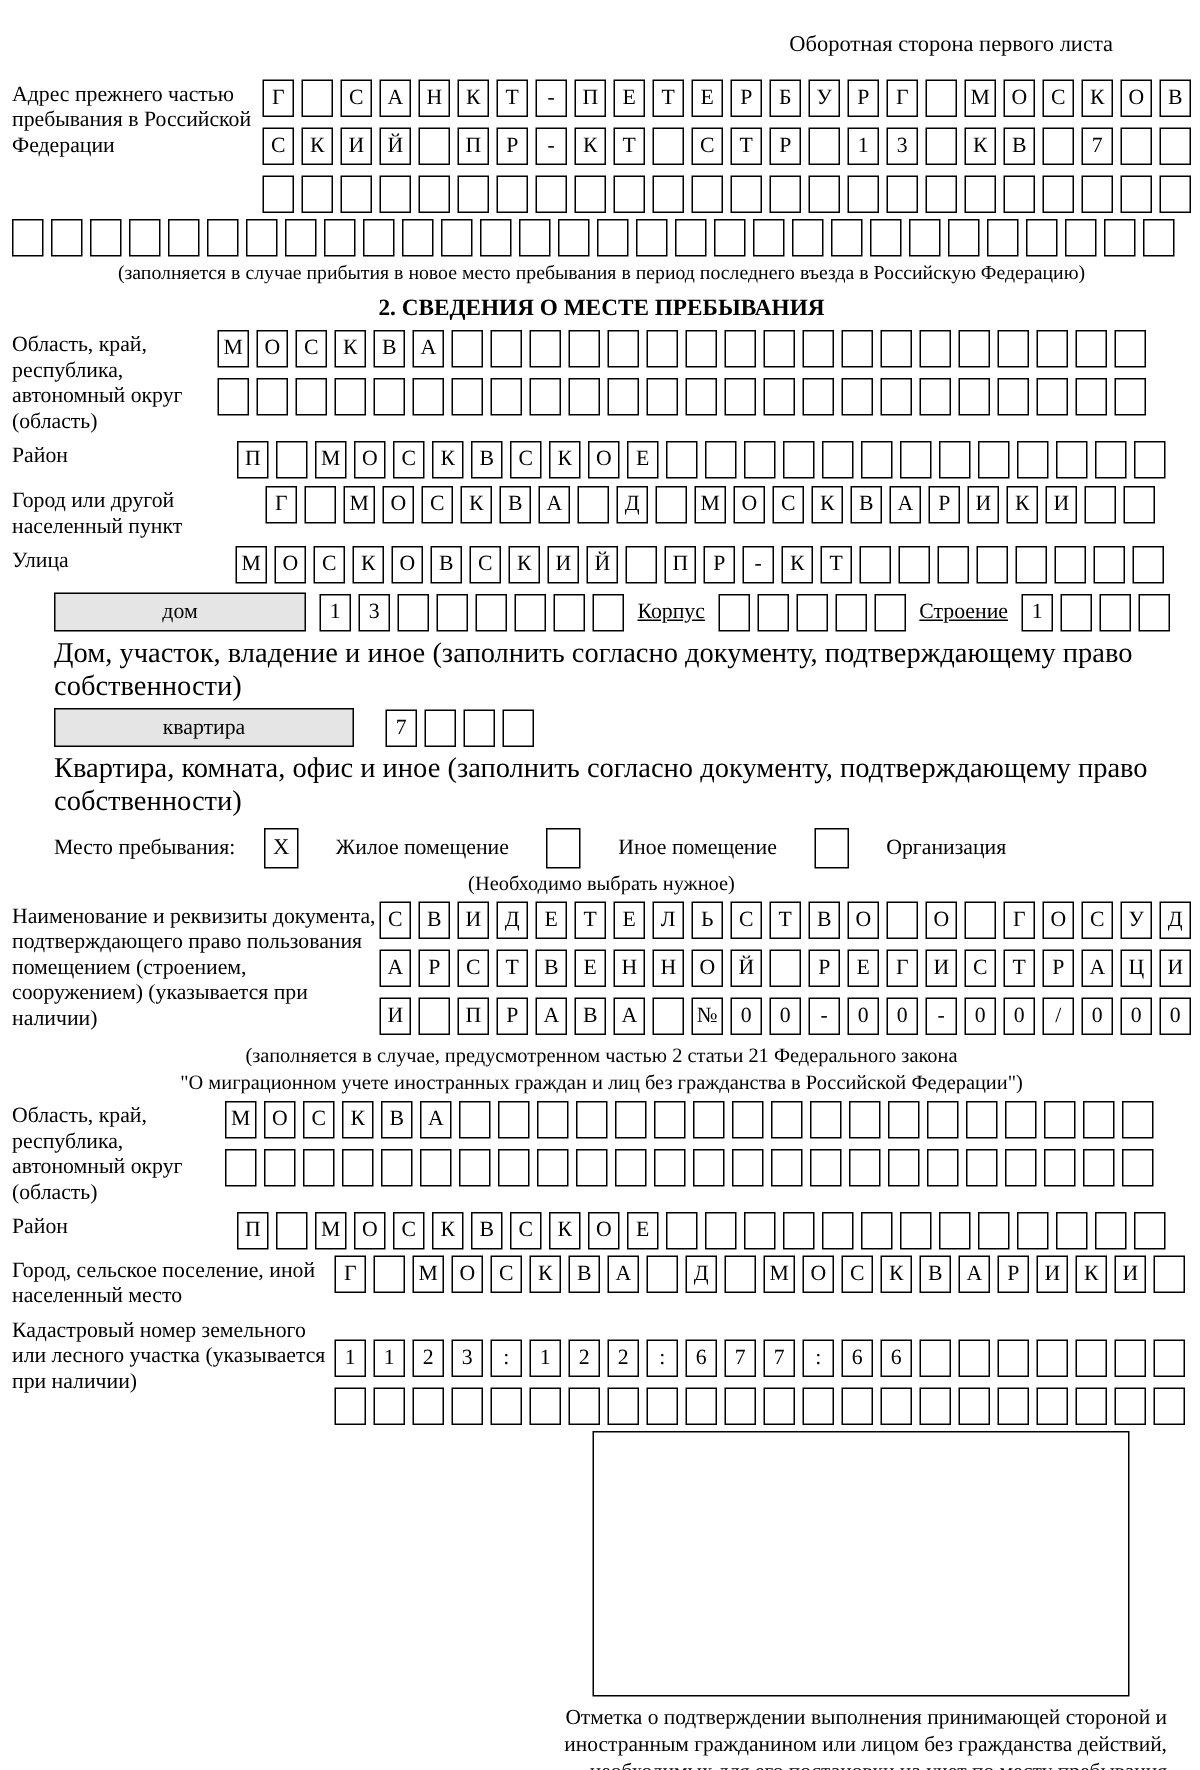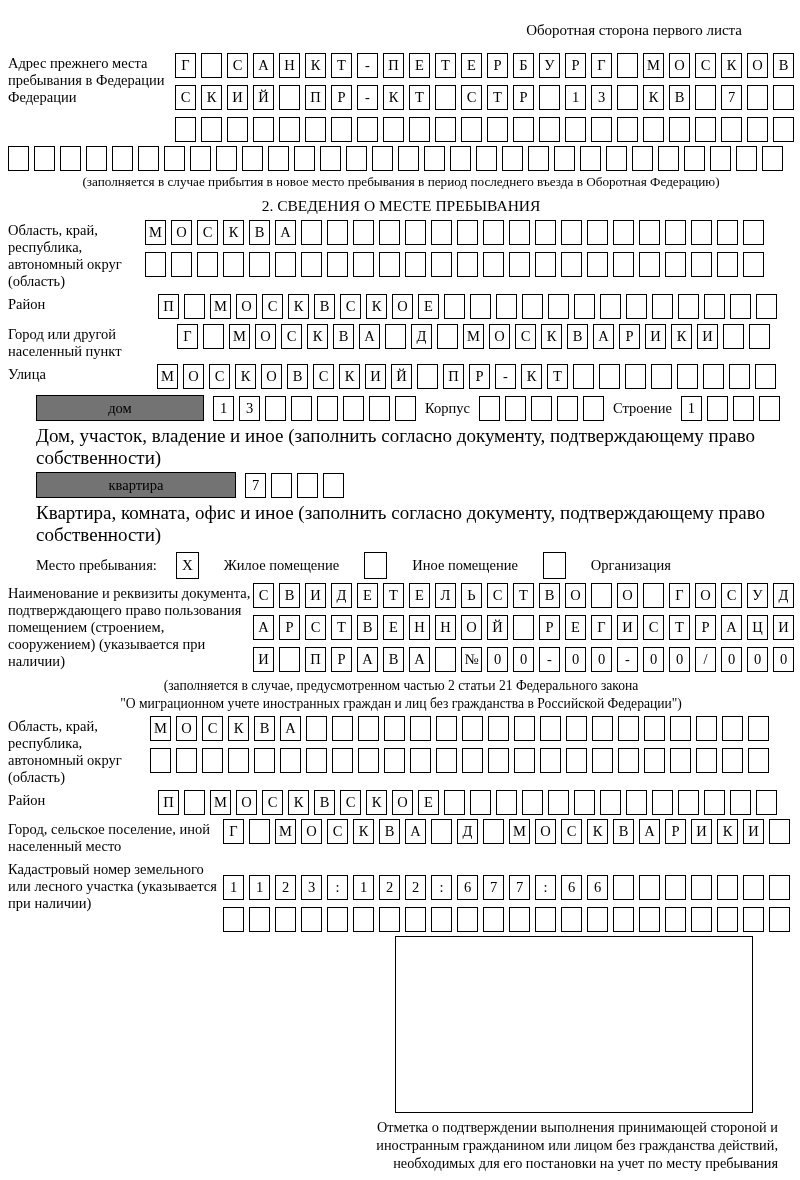--- a/index.html
+++ b/index.html
@@ -8,42 +8,42 @@
   .hdr-note{text-align:right;padding-right:52px;font-size:15px;margin-top:16px;}
   .flexrow{display:flex;align-items:flex-start;}
   .row-label{font-size:14.5px;line-height:17px;flex-shrink:0;padding-top:2px;}
   .rows{display:flex;flex-direction:column;gap:7px;}
   .cells{display:flex;gap:5px;}
   .cell{width:21px;height:25px;border:1.5px solid #000;box-sizing:border-box;
         display:flex;align-items:center;justify-content:center;
         font-size:14.5px;flex-shrink:0;background:#fff;}
   .caption{font-size:13.2px;text-align:center;margin-top:3px;}
   .caption-left{font-size:19px;margin-top:4px;margin-left:28px;}
-  .heading{font-weight:normal;text-align:center;font-size:15.5px;margin-top:7px;}
+  .heading{font-weight:bold;text-align:center;font-size:15.5px;margin-top:7px;}
   .mt4{margin-top:4px}.mt5{margin-top:5px}.mt6{margin-top:6px}
   .wide-box{border:1.5px solid #000;height:26px;box-sizing:border-box;display:flex;
-            align-items:center;justify-content:center;font-size:14.5px;flex-shrink:0;background:#737373;}
-  .inline-lbl{font-size:14.5px;line-height:26px;white-space:nowrap;}
+            align-items:center;justify-content:center;font-size:14.5px;flex-shrink:0;background:#e5e5e5;}
+  .inline-lbl{font-size:14.5px;line-height:26px;white-space:nowrap;text-decoration:underline;}
   .checkbox{width:23px;height:27px;border:1.5px solid #000;box-sizing:border-box;display:flex;
             align-items:center;justify-content:center;font-size:15px;flex-shrink:0;background:#fff;}
   .cb-row{display:flex;align-items:center;gap:25px;margin-top:6px;margin-left:28px;font-size:14.5px;}
   .note-center{text-align:center;font-size:13.6px;margin-top:2px;}
   .mark-box{border:1.5px solid #000;width:358px;height:177px;box-sizing:border-box;
             margin-left:387px;margin-top:4px;background:#fff;}
   .mark-caption{width:404px;margin-left:366px;text-align:right;font-size:14.3px;line-height:18px;margin-top:5px;}
 </style>
 </head>
 <body>
 
 <div class="page">
 
   <div class="hdr-note">Оборотная сторона первого листа</div>
 
   <div class="flexrow" style="margin-top:14px">
-    <div class="row-label" style="width:167px">Адрес прежнего места пребывания в Федерации Федерации</div>
+    <div class="row-label" style="width:167px">Адрес прежнего частью пребывания в Российской Федерации</div>
     <div class="rows">
       <div class="cells">
           <span class="cell">Г</span>
           <span class="cell"></span>
           <span class="cell">С</span>
           <span class="cell">А</span>
           <span class="cell">Н</span>
           <span class="cell">К</span>
           <span class="cell">Т</span>
           <span class="cell">-</span>
@@ -143,21 +143,21 @@
       <span class="cell"></span>
       <span class="cell"></span>
       <span class="cell"></span>
       <span class="cell"></span>
       <span class="cell"></span>
       <span class="cell"></span>
       <span class="cell"></span>
       <span class="cell"></span>
       <span class="cell"></span>
     </div>
-  <div class="caption">(заполняется в случае прибытия в новое место пребывания в период последнего въезда в Оборотная Федерацию)</div>
+  <div class="caption">(заполняется в случае прибытия в новое место пребывания в период последнего въезда в Российскую Федерацию)</div>
 
   <div class="heading">2. СВЕДЕНИЯ О МЕСТЕ ПРЕБЫВАНИЯ</div>
 
   <div class="flexrow mt5">
     <div class="row-label" style="width:137px">Область, край, республика, автономный округ (область)</div>
     <div class="rows">
       <div class="cells">
           <span class="cell">М</span>
           <span class="cell">О</span>
           <span class="cell">С</span>
@@ -324,40 +324,41 @@
     <div class="inline-lbl">Строение</div>
     <div class="cells">
         <span class="cell">1</span>
         <span class="cell"></span>
         <span class="cell"></span>
         <span class="cell"></span>
       </div>
   </div>
   <div class="caption-left">Дом, участок, владение и иное (заполнить согласно документу, подтверждающему право собственности)</div>
 
-  <div class="flexrow" style="margin-top:3px;margin-left:28px;gap:9px;align-items:center">
+  <div class="flexrow" style="margin-top:3px;margin-left:28px;gap:21px;align-items:center">
     <div class="wide-box" style="width:200px">квартира</div>
     <div class="cells">
         <span class="cell">7</span>
         <span class="cell"></span>
         <span class="cell"></span>
         <span class="cell"></span>
       </div>
   </div>
   <div class="caption-left">Квартира, комната, офис и иное (заполнить согласно документу, подтверждающему право собственности)</div>
 
   <div class="cb-row">
     <span>Место пребывания:</span>
     <span class="checkbox" style="margin-left:-6px">X</span>
     <span>Жилое помещение</span>
     <span class="checkbox"></span>
     <span>Иное помещение</span>
     <span class="checkbox"></span>
     <span>Организация</span>
   </div>
+  <div class="note-center">(Необходимо выбрать нужное)</div>
 
   <div class="flexrow mt4">
     <div class="row-label" style="width:245px">Наименование и реквизиты документа, подтверждающего право пользования помещением (строением, сооружением) (указывается при наличии)</div>
     <div class="rows">
       <div class="cells">
           <span class="cell">С</span>
           <span class="cell">В</span>
           <span class="cell">И</span>
           <span class="cell">Д</span>
           <span class="cell">Е</span>

